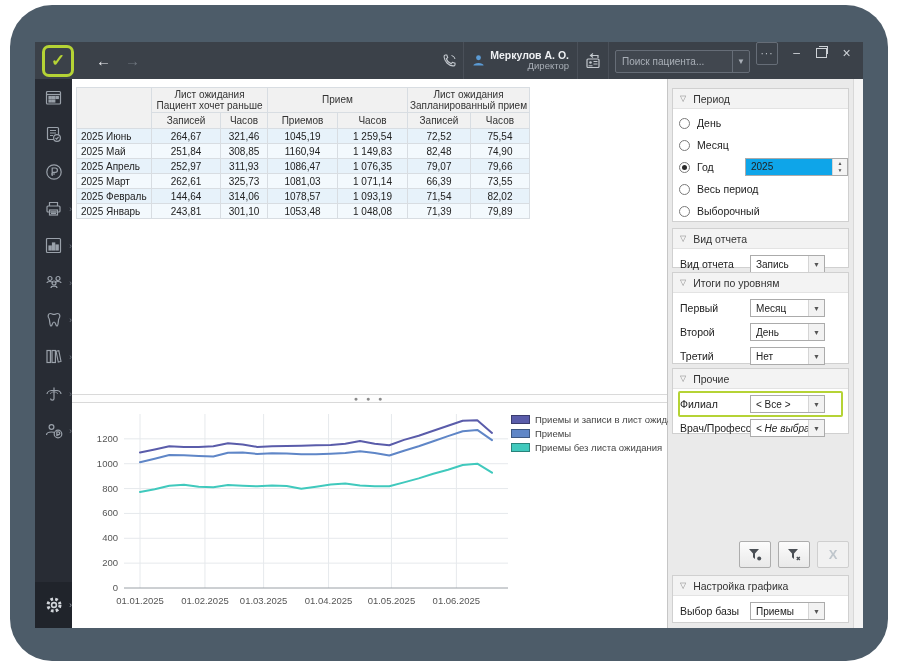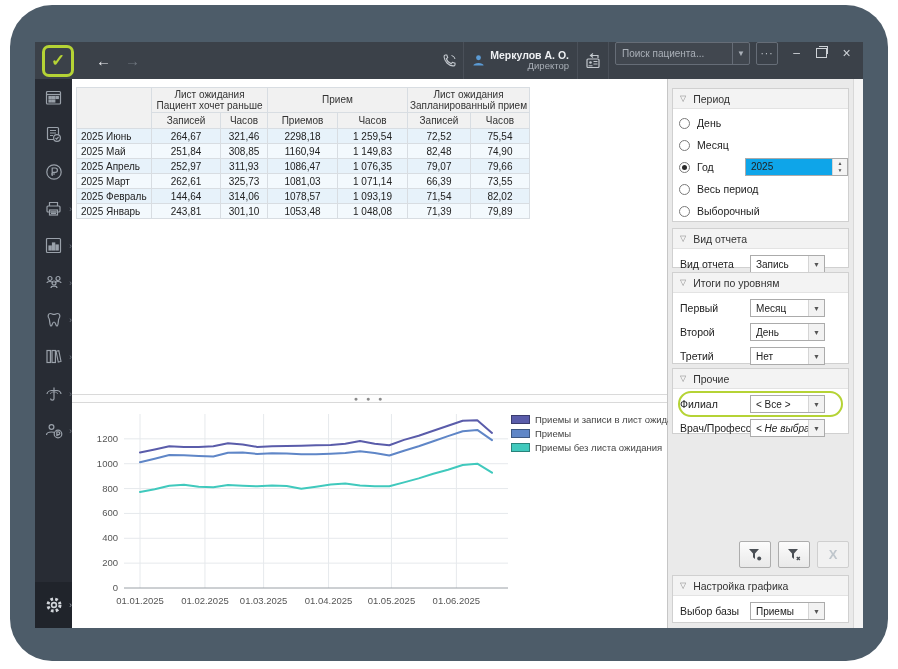--- a/index.html
+++ b/index.html
@@ -17,21 +17,21 @@
   .nav-fwd{color:#6e757e}
   .tb-title{margin-left:18px;font-size:11px;color:#d7dadf;white-space:nowrap}
   .tb-title .suffix{color:#8d949d}
   .tb-right{margin-left:auto;display:flex;align-items:flex-start;height:100%}
   .tb-icon{width:28px;height:100%;display:flex;align-items:center;justify-content:center}
   .userblock{display:flex;align-items:center;gap:5px;padding:0 8px;height:100%;border-left:1px solid #4a5059}
   .user-texts{text-align:right;line-height:1.15}
   .user-name{font-size:10.5px;color:#eef0f3;font-weight:bold}
   .user-role{font-size:9.5px;color:#aab0b8}
   .switchbox{width:30px;height:100%;display:flex;align-items:center;justify-content:center;border-left:1px solid #4a5059;border-right:1px solid #4a5059}
-  .searchbox{display:flex;align-items:center;margin:0 6px;height:21px;background:#41474f;border:1px solid #666d77;border-radius:2px}
+  .searchbox{display:flex;align-items:center;margin:8px 6px;height:21px;background:#41474f;border:1px solid #666d77;border-radius:2px}
   .searchbox input{background:transparent;border:none;outline:none;width:104px;padding:0 6px;
         font-size:10px;color:#c2c7cd;font-family:"Liberation Sans",sans-serif}
   .searchbox input::placeholder{color:#aab0b8}
   .search-dd{width:16px;height:100%;border-left:1px solid #666d77;display:flex;align-items:center;justify-content:center;color:#aab0b8;font-size:8px}
   .dots-btn{width:20px;height:21px;border:1px solid #666d77;border-radius:2px;display:flex;align-items:center;justify-content:center;color:#c2c7cd;font-size:10px;letter-spacing:1px}
   .winbtns{display:flex;align-items:center;margin:0 6px 0 8px;gap:4px}
   .winbtn{width:21px;height:22px;display:flex;align-items:center;justify-content:center;color:#cfd3d8;font-size:12px}
   .maxglyph{width:9px;height:8px;border:1px solid #cfd3d8;position:relative}
   .maxglyph::before{content:"";position:absolute;left:2px;top:-3px;width:8px;height:7px;border:1px solid #cfd3d8;border-left:none;border-bottom:none}
 
@@ -80,21 +80,21 @@
   .opt-label{font-size:10.5px;color:#222}
   .spin{position:absolute;left:66px;top:2px;width:103px;height:18px;border:1px solid #ababab;background:#0ea5e9;display:flex;box-sizing:border-box}
   .spin-val{flex:1;font-size:10px;padding:2px 0 0 5px;color:#222}
   .spin-btns{width:14px;border-left:1px solid #d5d5d5;display:flex;flex-direction:column;align-items:center;justify-content:center;color:#555;font-size:5px;line-height:1.4;background:#f4f4f4}
   .sel-row{display:flex;align-items:center;height:24px;position:relative}
   .sel-label{font-size:10.5px;color:#222;padding-left:1px}
   .selbox{position:absolute;left:71px;right:17px;height:18px;border:1px solid #ababab;background:#fff;display:flex;align-items:center;box-sizing:border-box}
   .selbox .val{flex:1;font-size:10px;padding-left:5px;color:#222;white-space:nowrap;overflow:hidden}
   .selbox .val.italic{font-style:italic}
   .selbox .dd{width:15px;height:100%;border-left:1px solid #d5d5d5;background:#f2f2f2;display:flex;align-items:center;justify-content:center;color:#555;font-size:7px}
-  .hl-row{outline:2px solid #b5d335;outline-offset:-1px;border-radius:12px}
+  .hl-row{outline:2px solid #b5d335;outline-offset:-1px;border-radius:1px}
   .fbtns{position:absolute;left:4px;width:177px;display:flex;justify-content:flex-end;gap:7px}
   .fbtn{width:30px;height:25px;border:1px solid #adadad;border-radius:2px;background:linear-gradient(#fcfcfc,#e9e9e9);display:flex;align-items:center;justify-content:center}
   .fbtn.disabled{border-color:#cfcfcf;background:#f1f1f1}
   .fbtn .xg{font-size:13px;font-weight:bold;color:#bfc6cc}
 </style>
 </head>
 <body>
 
 <div class="bezel"></div>
 
@@ -265,21 +265,21 @@
         <th>Часов</th>
         <th>Записей</th>
         <th>Часов</th>
       </tr>
     </thead>
     <tbody id="table-body">
         <tr>
           <td class="rowlabel">2025 Июнь</td>
           <td>264,67</td>
           <td>321,46</td>
-          <td>2298,18</td>
+          <td>1045,19</td>
           <td>1 259,54</td>
           <td>72,52</td>
           <td>75,54</td>
         </tr>
         <tr>
           <td class="rowlabel">2025 Май</td>
           <td>251,84</td>
           <td>308,85</td>
           <td>1160,94</td>
           <td>1 149,83</td>

